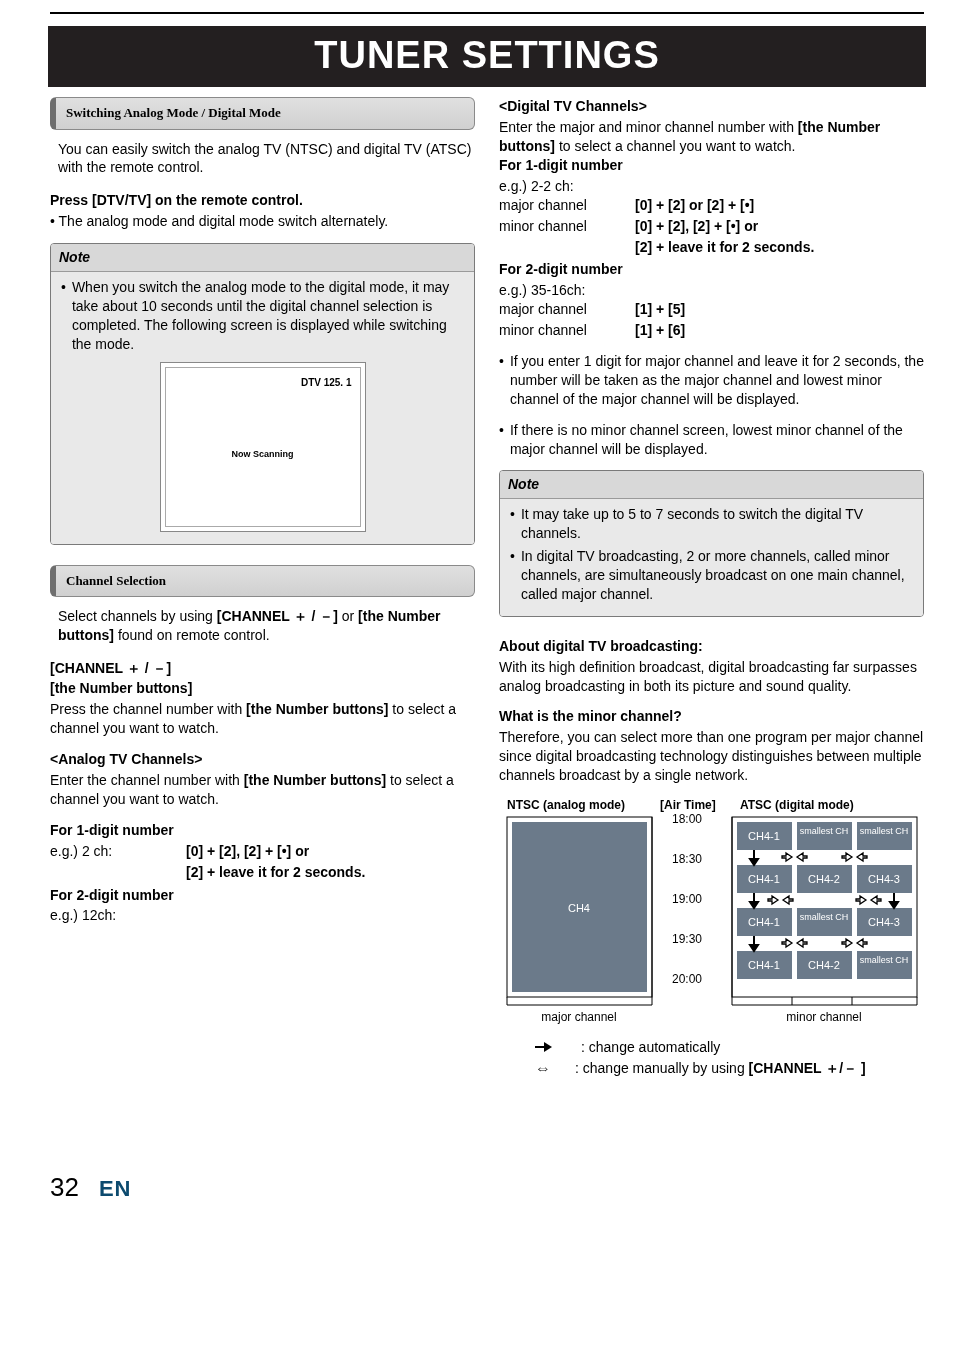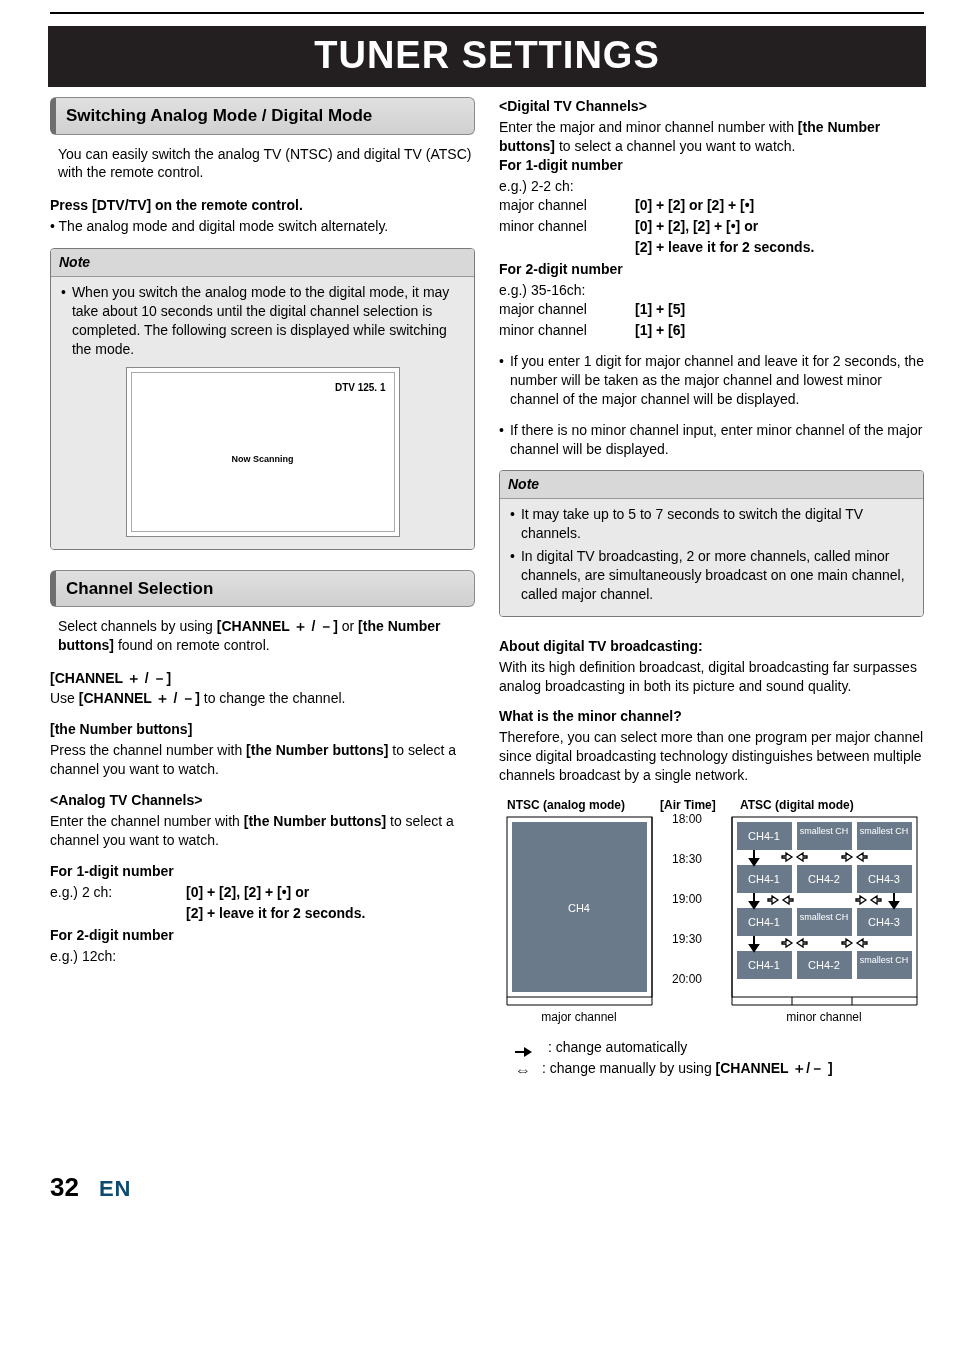--- a/index.html
+++ b/index.html
@@ -31,23 +31,24 @@
     gap: 24px;
   }
   .col { flex: 1 1 50%; }
   .section-head {
     background: linear-gradient(#e0e0e0,#d0d0d0);
     border: 1px solid #8a8a8a;
     border-left: 6px solid #6e6e6e;
     border-radius: 6px;
     padding: 7px 10px;
     font-weight: 700;
-    font-size: 17px;
+    font-size: 13px;
     line-height: 1.25;
     margin-bottom: 10px;
+    font-family: Liberation Serif, serif;
   }
   .para { margin: 0 0 14px 8px; }
   .strong-label { font-weight: 700; margin-bottom: 2px; }
   .bullet { margin: 2px 0 12px 0; }
   .note-box {
     border: 1px solid #7a7a7a;
     border-radius: 4px;
     overflow: hidden;
     margin-bottom: 20px;
   }
@@ -62,21 +63,21 @@
     background: #e9e9e9;
     padding: 6px 10px 8px 10px;
   }
   .note-body .li {
     display: flex;
     gap: 6px;
     margin-bottom: 4px;
   }
   .note-body .li .dot { flex: 0 0 auto; }
   .tv-outer {
-    width: 274px;
+    width: 206px;
     margin: 8px auto 4px auto;
     background: #fff;
     border: 1px solid #888;
     padding: 4px;
   }
   .tv-inner {
     border: 1px solid #aaa;
     height: 160px;
     position: relative;
     background: #fff;
@@ -91,36 +92,36 @@
   }
   .mt { margin-top: 18px; }
   .keytable { display: grid; grid-template-columns: 120px 1fr; column-gap: 16px; row-gap: 2px; margin-bottom: 4px; }
   .sub { margin-bottom: 12px; }
   b { font-weight: 700; }
   .diagram {
     margin: 10px auto 4px auto;
   }
   .diagram svg { display:block; margin:auto; }
   .legend { margin-top: 6px; }
-  .legend-row { display:flex; align-items:flex-end; gap:11px; margin:2px 0 2px 16px; }
+  .legend-row { display:flex; align-items:center; gap:24px; margin:2px 0 2px 36px; }
   .arrow-solid {
     width: 22px; height: 10px; position:relative;
   }
   .arrow-solid::before{
     content:""; position:absolute; left:0; top:4px; width:14px; height:2px; background:#000;
   }
   .arrow-solid::after{
     content:""; position:absolute; right:0; top:0; border:5px solid transparent; border-left:8px solid #000;
   }
   .arrow-open { font-size: 16px; line-height:1; }
   .footer {
     margin: 90px 0 0 50px;
     display:flex; align-items: baseline; gap: 20px;
   }
-  .pg { font-size: 26px; font-weight:700; }
+  .pg { font-size: 26px; font-weight:400; }
   .lang { font-size: 22px; font-weight:700; color:#0c4a6e; letter-spacing:1px; }
 </style>
 </head>
 <body>
 
 <div class="page">
   <div class="title-band">TUNER SETTINGS</div>
 
   <div class="cols">
 
@@ -151,25 +152,20 @@
 
       <p class="para">
         <span>Select channels by using </span>
         <b>[CHANNEL ＋ / －]</b>
         <span> or </span>
         <b>[the Number buttons]</b>
         <span> found on remote control.</span>
       </p>
 
       <p class="strong-label">[CHANNEL ＋ / －]</p>
-      <p class="sub">
-        <span>Use </span>
-        <b>[CHANNEL ＋ / －]</b>
-        <span> to change the channel.</span>
-      </p>
 
       <p class="strong-label">[the Number buttons]</p>
       <p class="sub">
         <span>Press the channel number with </span>
         <b>[the Number buttons]</b>
         <span> to select a channel you want to watch.</span>
       </p>
 
       <p class="strong-label">&lt;Analog TV Channels&gt;</p>
       <p class="sub">
@@ -219,21 +215,21 @@
         <span>minor channel</span>
         <b>[1] + [6]</b>
       </div>
 
       <div class="li sub" style="display:flex;gap:6px;">
         <span>•</span>
         <span>If you enter 1 digit for major channel and leave it for 2 seconds, the number will be taken as the major channel and lowest minor channel of the major channel will be displayed.</span>
       </div>
       <div class="li sub" style="display:flex;gap:6px;">
         <span>•</span>
-        <span>If there is no minor channel input, enter minor channel of the major channel will be displayed.</span>
+        <span>If there is no minor channel screen, lowest minor channel of the major channel will be displayed.</span>
       </div>
 
       <div class="note-box">
         <div class="note-head">Note</div>
         <div class="note-body">
           <div class="li">
               <span class="dot">•</span>
             <span>It may take up to 5 to 7 seconds to switch the digital TV channels.</span>
             </div>
           <div class="li">

